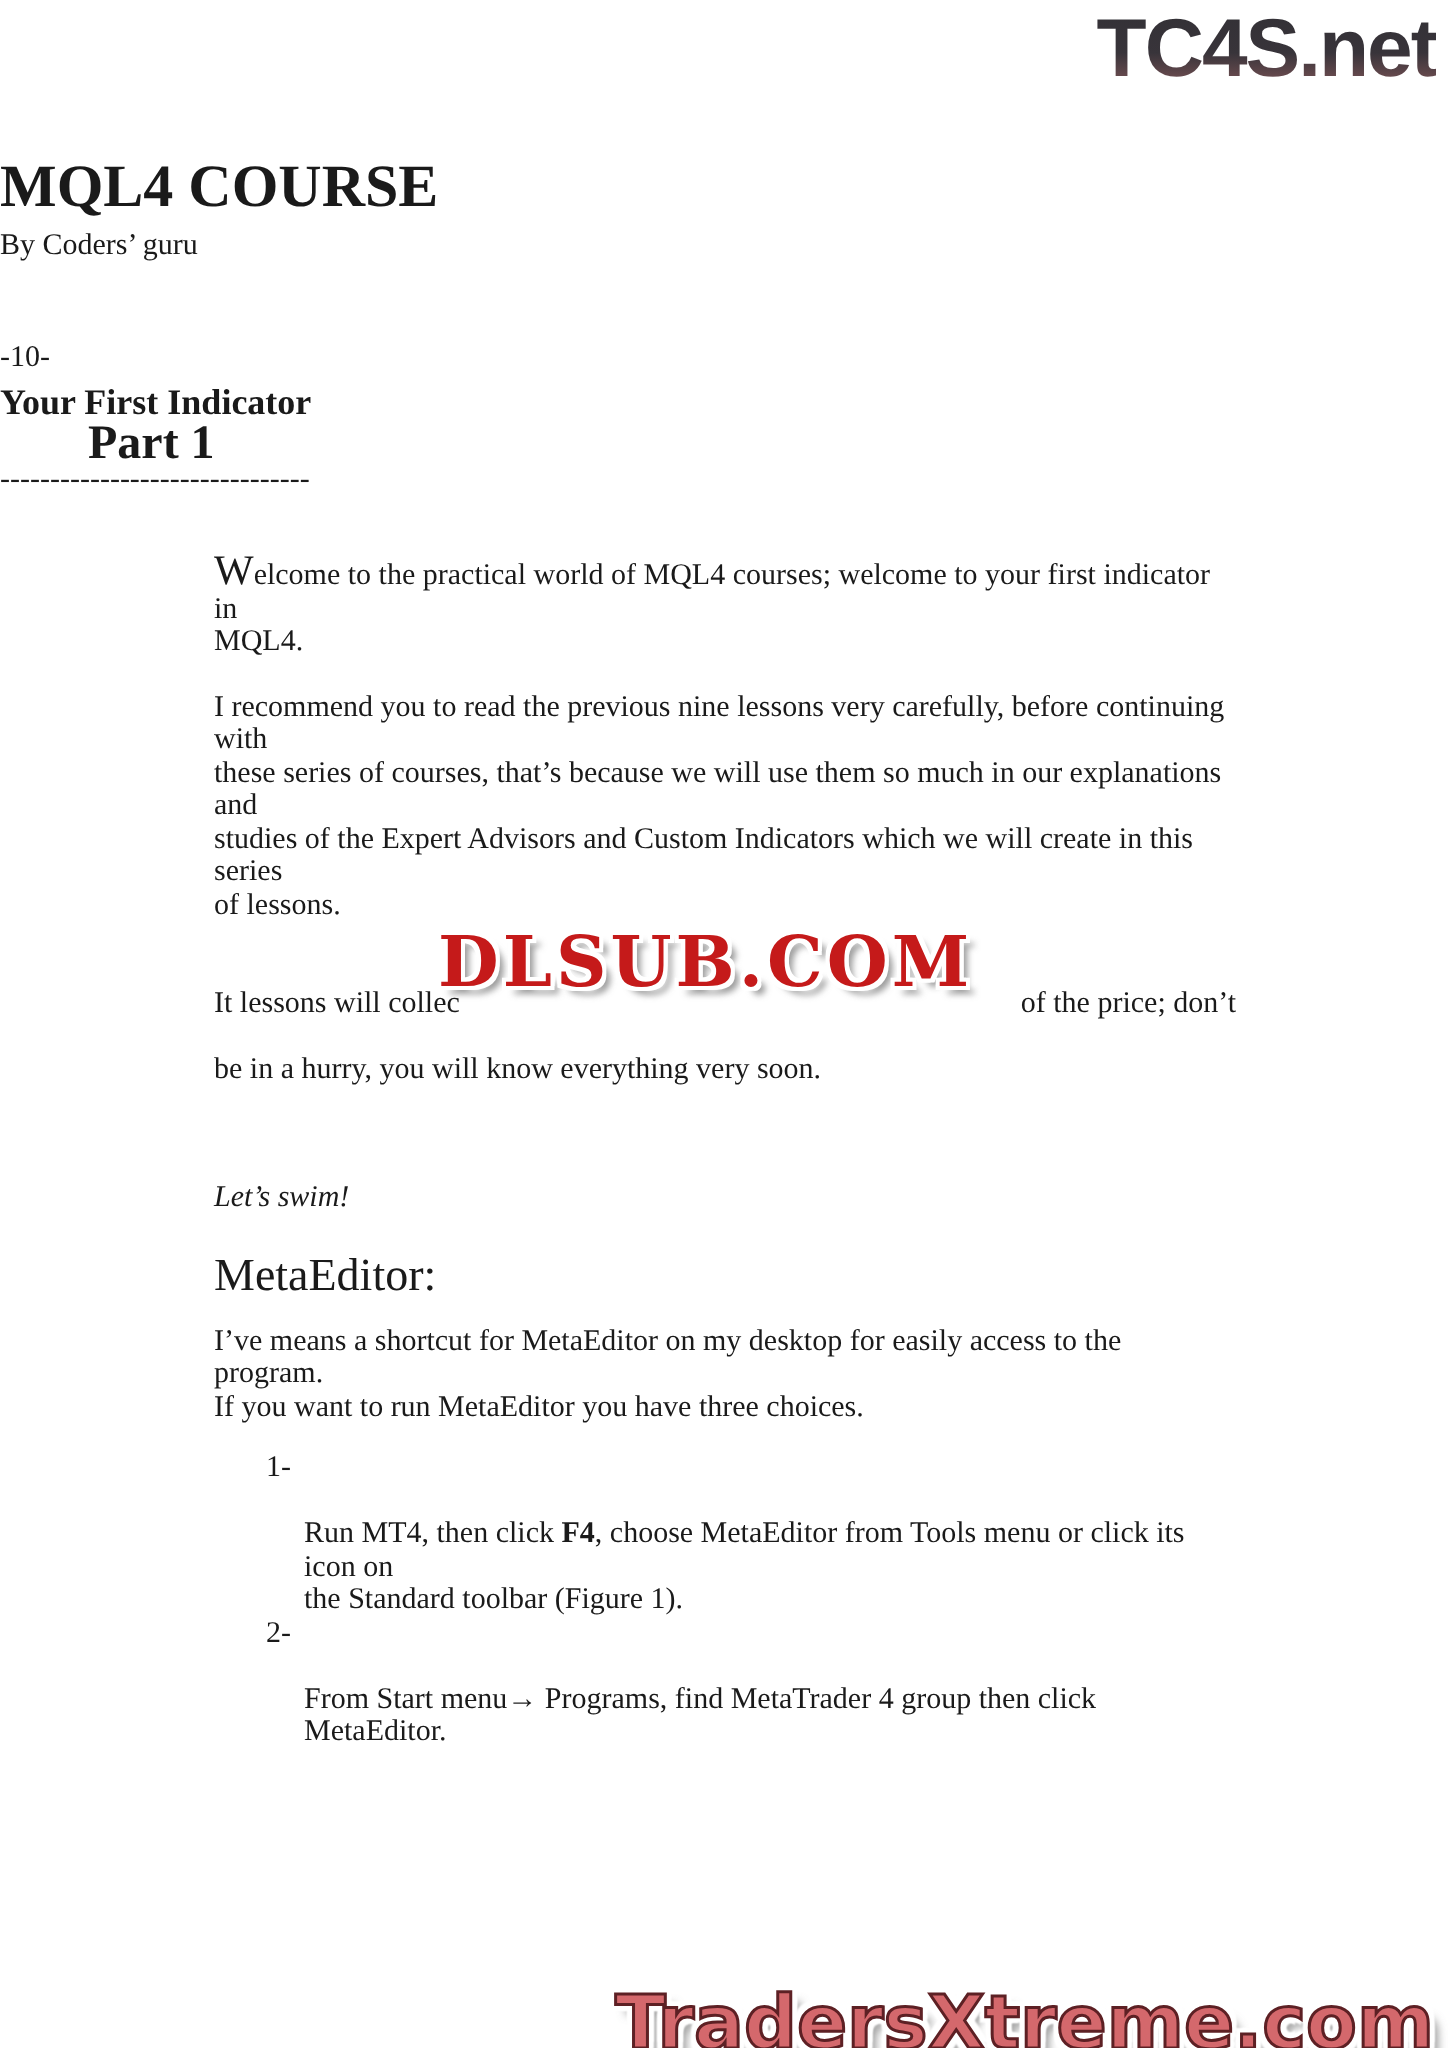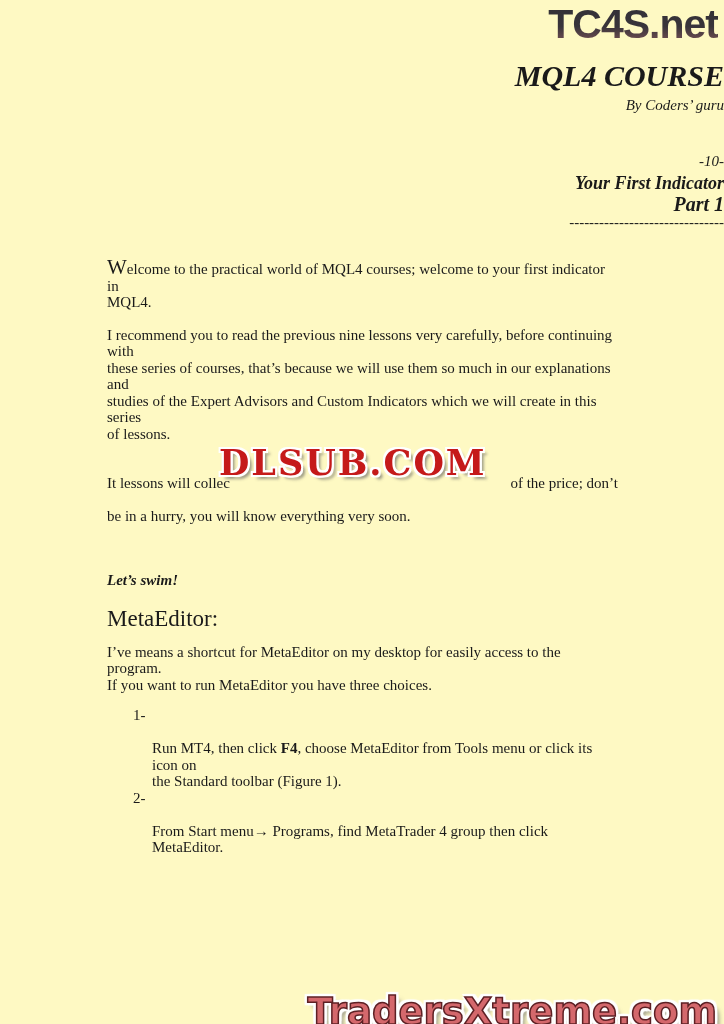--- a/index.html
+++ b/index.html
@@ -1,53 +1,53 @@
 <!DOCTYPE html>
 <html><head>
 <meta charset="utf-8">
 <style>
   * { margin:0; padding:0; box-sizing:border-box; }
   html,body { background:#888; }
   .page {
     position:relative; width:724px; height:1024px; margin:0 auto;
-    background:#fef9c3; overflow:hidden;
+    background:#ffffff; overflow:hidden;
     font-family:"Liberation Serif","DejaVu Serif",serif;
     color:#1a1a1a;
   }
 
   
   .tc4s {
     position:absolute; top:0; right:6px;
     font-family:"Liberation Sans","DejaVu Sans",sans-serif;
     font-weight:bold; font-size:41px; line-height:48px; letter-spacing:-1px;
     color:#3a363c;
   }
   @supports (-webkit-background-clip: text) {
     .tc4s {
       background:linear-gradient(180deg,#323035 0%,#38343a 55%,#8a5a5c 100%);
       -webkit-background-clip:text; background-clip:text; color:transparent;
     }
   }
 
   
-  .title-block { padding-top:60px; text-align:right;font-style:italic; }
+  .title-block { padding-top:78px; text-align:left; }
   .course-title { font-size:30px; line-height:32px; font-weight:bold; }
   .byline { font-size:15px; line-height:18px; margin-top:4px; }
   .lesson-num { font-size:15px; line-height:17px; margin-top:39px; }
   .lesson-title { font-size:18px; line-height:21px; font-weight:bold; margin-top:3px; }
-  .lesson-part { font-size:20px; line-height:21px; font-weight:bold; }
+  .lesson-part { font-size:24px; line-height:21px; font-weight:bold;margin-left:44px; }
   .divider { font-size:15px; line-height:13px; margin-top:1px; letter-spacing:0; }
 
   
   .content { margin:30px 106px 0 107px; font-size:15px; line-height:16.5px; }
   .para { white-space:pre-line; margin-bottom:16px; }
   .lead-cap { font-size:21px; line-height:16.5px; }
   .p4 { margin-bottom:15px; position:relative; }
   .p4-line1 { display:flex; justify-content:space-between; white-space:nowrap; }
-  .swim { font-weight:bold; font-style:italic; margin-bottom:20px; }
+  .swim { font-weight:normal; font-style:italic; margin-bottom:20px; }
   .h2 { font-size:23px; line-height:19px; font-weight:normal; margin-bottom:16px; }
   .p6 { margin-bottom:14px; }
 
   
   .dlsub {
     position:absolute; left:112px; top:-14px;
     font-family:"DejaVu Serif","Liberation Serif",serif;
     font-weight:bold; font-size:35px; line-height:38px; letter-spacing:2px;
     color:#c51a1a; white-space:nowrap; z-index:5;
     text-shadow:

